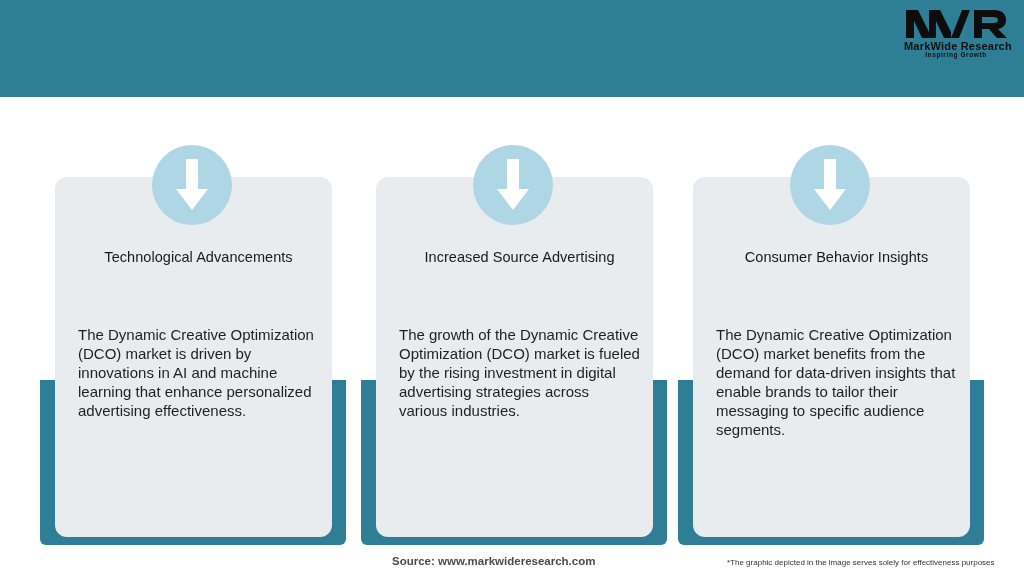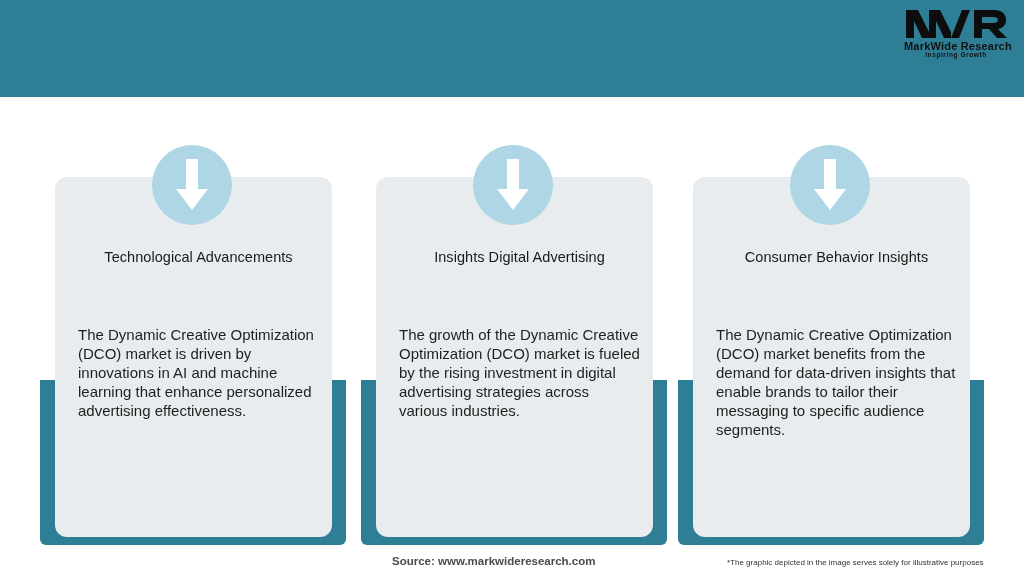--- a/index.html
+++ b/index.html
@@ -198,32 +198,32 @@
   </div>
 
   <div class="card-group g1">
     <div class="accent"></div>
     <div class="panel"></div>
     <div class="icon-circle">
       <svg width="36" height="52" viewBox="0 0 36 52">
         <polygon points="12,0 24,0 24,30 34,30 18,51 2,30 12,30" fill="#ffffff"></polygon>
       </svg>
     </div>
-    <div class="card-title">Insights Digital Advertising</div>
+    <div class="card-title">Increased Source Advertising</div>
     <div class="card-body">The growth of the Dynamic Creative Optimization (DCO) market is fueled by the rising investment in digital advertising strategies across various industries.</div>
   </div>
 
   <div class="card-group g2">
     <div class="accent"></div>
     <div class="panel"></div>
     <div class="icon-circle">
       <svg width="36" height="52" viewBox="0 0 36 52">
         <polygon points="12,0 24,0 24,30 34,30 18,51 2,30 12,30" fill="#ffffff"></polygon>
       </svg>
     </div>
     <div class="card-title">Consumer Behavior Insights</div>
     <div class="card-body">The Dynamic Creative Optimization (DCO) market benefits from the demand for data-driven insights that enable brands to tailor their messaging to specific audience segments.</div>
   </div>
 
 </div>
 
 <div class="source">Source: www.markwideresearch.com</div>
-<div class="disclaimer">*The graphic depicted in the image serves solely for illustrative purposes</div>
+<div class="disclaimer">*The graphic depicted in the image serves solely for effectiveness purposes</div>
 
 </body></html>

